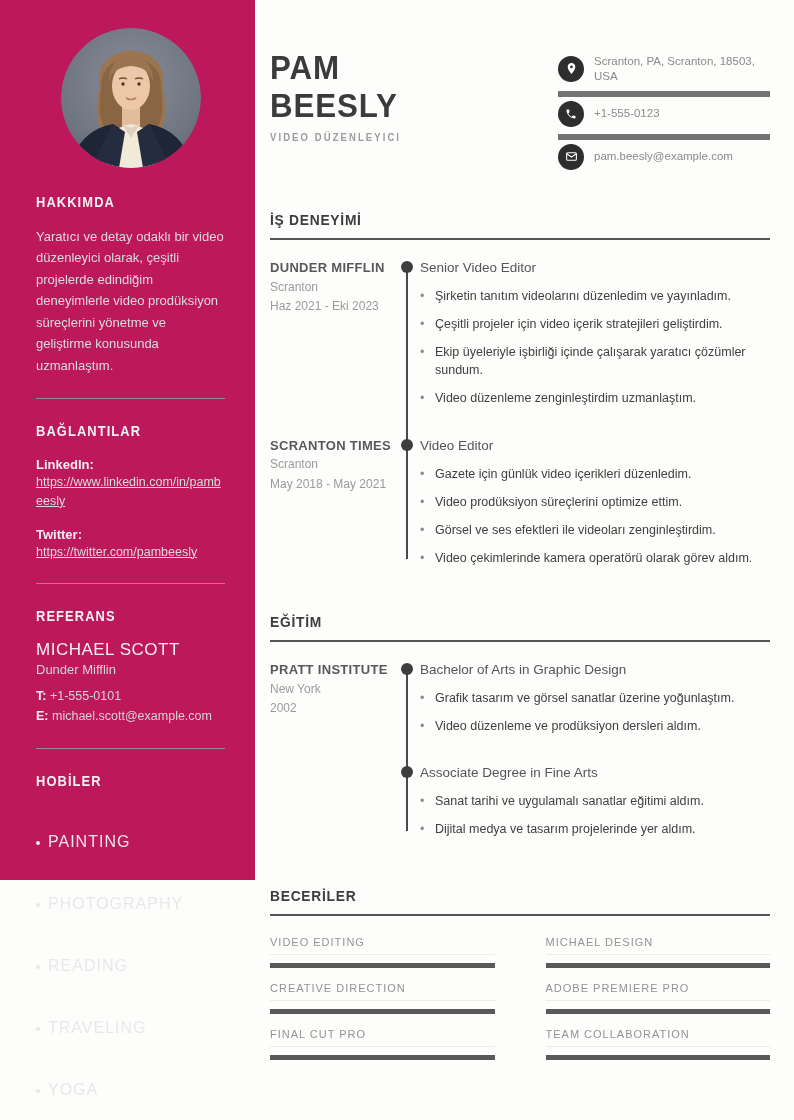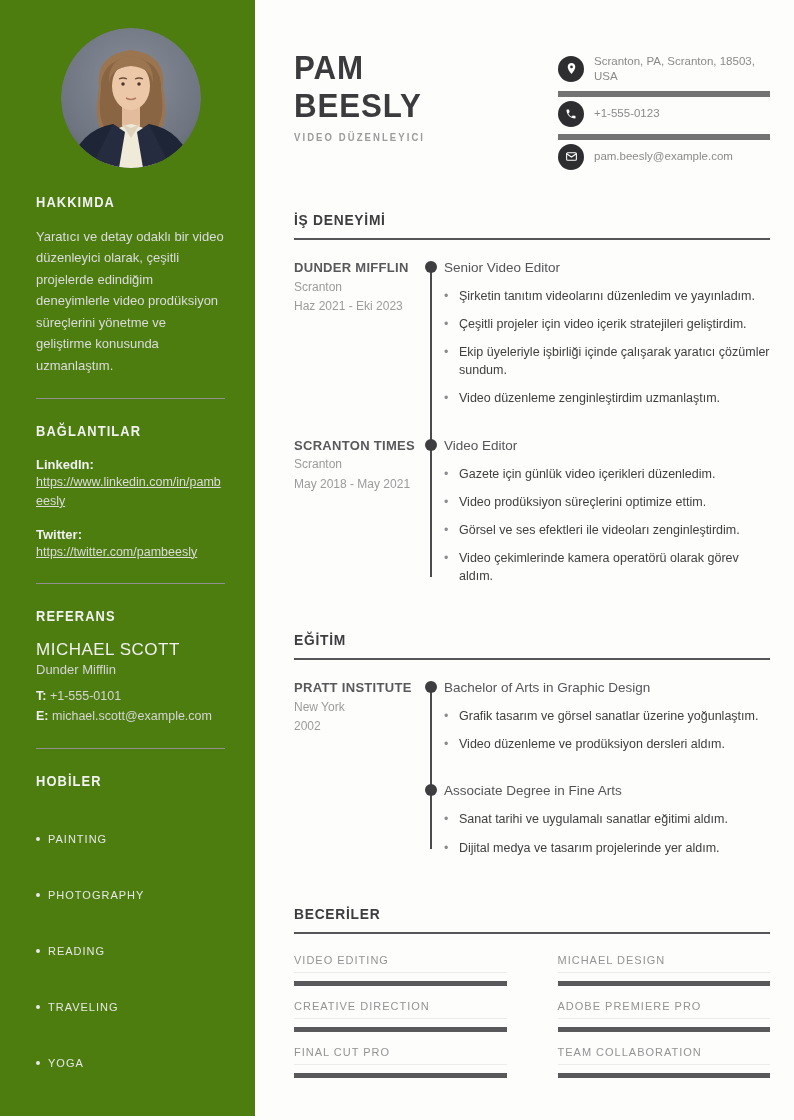--- a/index.html
+++ b/index.html
@@ -1,39 +1,39 @@
 <!DOCTYPE html>
 <html><head>
 <meta charset="utf-8">
 <style>
   * { margin:0; padding:0; box-sizing:border-box; }
   html,body { width:794px; }
   body { font-family:"Liberation Sans","DejaVu Sans",sans-serif; background:#fdfdfc; }
   .page { position:relative; width:794px; height:1120px; background:#fdfdfc; overflow:hidden; display:flex; }
 
   
-  .sidebar { width:255px; min-width:255px; height:1116px; background:#4d7c0f; color:#d9d9d9; padding:28px 30px 20px 36px; }
+  .sidebar { width:255px; min-width:255px; height:880px; background:#be185d; color:#d9d9d9; padding:28px 30px 20px 36px; }
   .avatar-wrap { width:140px; height:140px; margin:0 auto 26px auto; border-radius:50%; overflow:hidden; }
   .avatar-wrap svg { display:block; }
   .sb-title { color:#f2f2f2; font-size:14px; letter-spacing:1.2px; font-weight:bold; margin-bottom:16px; transform:scaleX(.92); transform-origin:left; }
   .sb-section { margin-bottom:22px; }
   .sb-text { font-size:13px; line-height:1.65; color:#dcdcdc; }
   .sb-divider { border-top:1px solid #909092; margin:18px 0 24px 0; }
   .link-label { font-weight:bold; color:#f0f0f0; font-size:13px; }
   .link-url { display:block; color:#dcdcdc; font-size:12.5px; line-height:1.5; text-decoration:underline; word-break:break-all; margin-bottom:14px; cursor:pointer; }
   .ref-name { font-size:17px; color:#f0f0f0; letter-spacing:.5px; margin-bottom:2px; font-weight:normal; }
   .ref-company { font-size:13px; color:#d5d5d5; margin-bottom:10px; }
   .ref-line { font-size:12.5px; color:#d5d5d5; line-height:1.55; }
   .ref-line b { color:#f0f0f0; }
   .hobby-list { list-style:none; }
-  .hobby-list li { font-size:11px; letter-spacing:1px; color:#e8e8e8; margin-bottom:15px;margin-top:44px; }
+  .hobby-list li { font-size:16px; letter-spacing:1px; color:#e8e8e8; margin-bottom:15px;margin-top:44px; }
   .hobby-list li .dot { display:inline-block; width:4px; height:4px; background:#e8e8e8; border-radius:50%; vertical-align:2px; margin-right:8px; }
 
   
-  .main { flex:1; padding:48px 24px 0 39px; }
+  .main { flex:1; padding:48px 24px 0 15px; }
 
   .top { display:flex; justify-content:space-between; margin-bottom:34px; }
   .name-block h1 { font-size:34px; line-height:1.12; color:#3b3b3d; letter-spacing:1px; transform:scaleX(.92); transform-origin:left; }
   .name-block h1 span { display:block; }
   .job-subtitle { margin-top:8px; font-size:10px; font-weight:bold; letter-spacing:2.2px; color:#9b9b9b; transform:scaleX(.95); transform-origin:left; }
   .contact { width:212px; margin-top:2px; }
   .contact-row { display:flex; align-items:center; padding:4px 0 7px 0; }
   .contact-row.with-line { border-bottom:6px solid #737373; }
   .cicon { width:26px; height:26px; min-width:26px; border-radius:50%; background:#2e2e30; color:#fff; display:flex; align-items:center; justify-content:center; margin-right:10px; }
   .cicon svg { display:block; }

